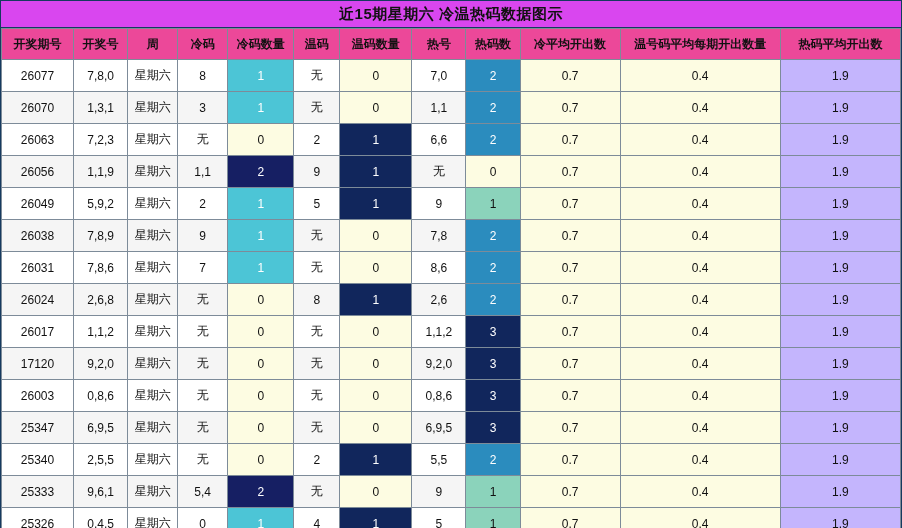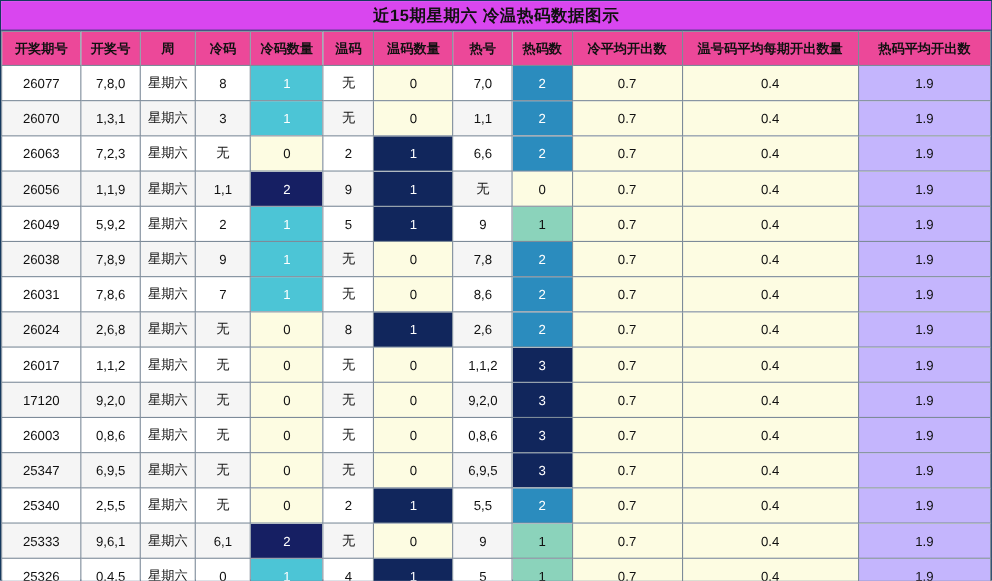--- a/index.html
+++ b/index.html
@@ -305,21 +305,21 @@
           <td class="c-hot">5,5</td>
           <td class="c-hotcnt v2b">2</td>
           <td class="c-avgcold">0.7</td>
           <td class="c-avgwarm">0.4</td>
           <td class="c-avghot">1.9</td>
         </tr>
         <tr>
           <td class="c-period">25333</td>
           <td class="c-num">9,6,1</td>
           <td class="c-week">星期六</td>
-          <td class="c-cold">6,1</td>
+          <td class="c-cold">5,4</td>
           <td class="c-coldcnt v2">2</td>
           <td class="c-warm">无</td>
           <td class="c-warmcnt v0">0</td>
           <td class="c-hot">9</td>
           <td class="c-hotcnt v1g">1</td>
           <td class="c-avgcold">0.7</td>
           <td class="c-avgwarm">0.4</td>
           <td class="c-avghot">1.9</td>
         </tr>
         <tr>

